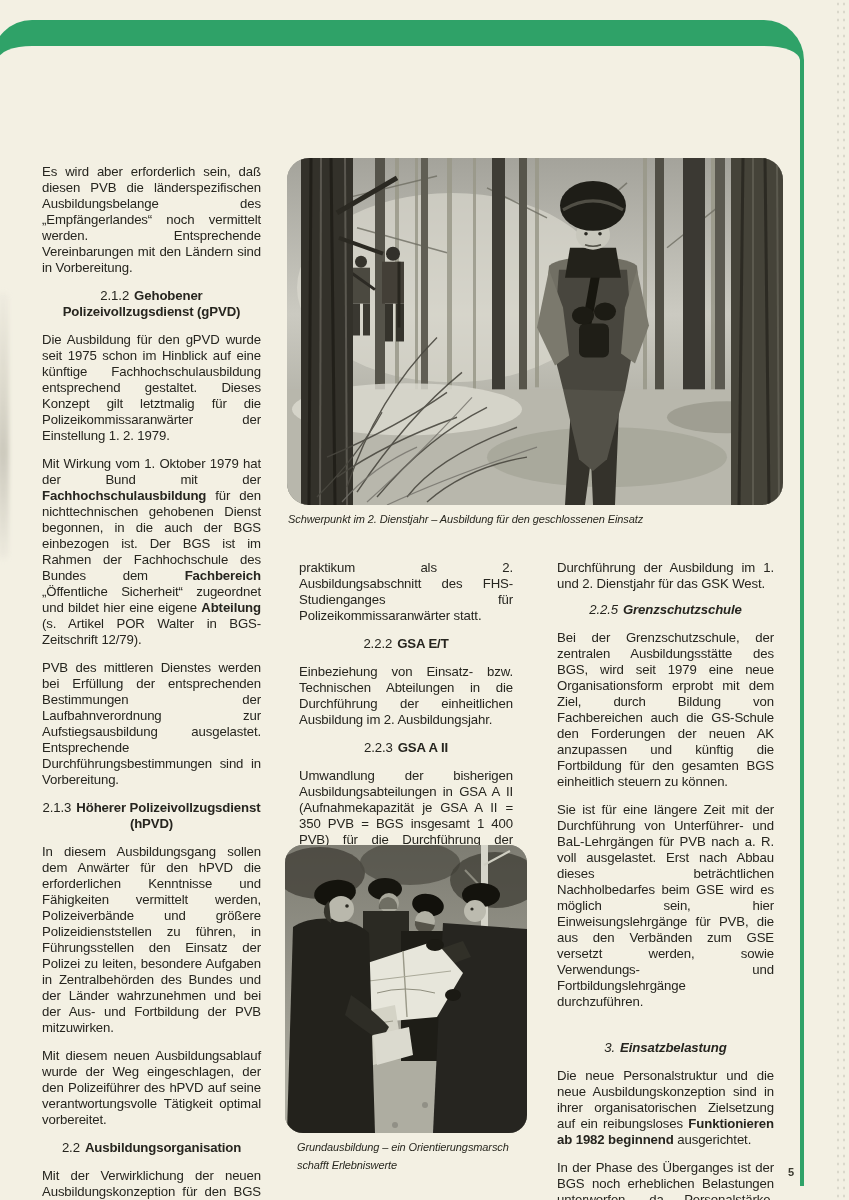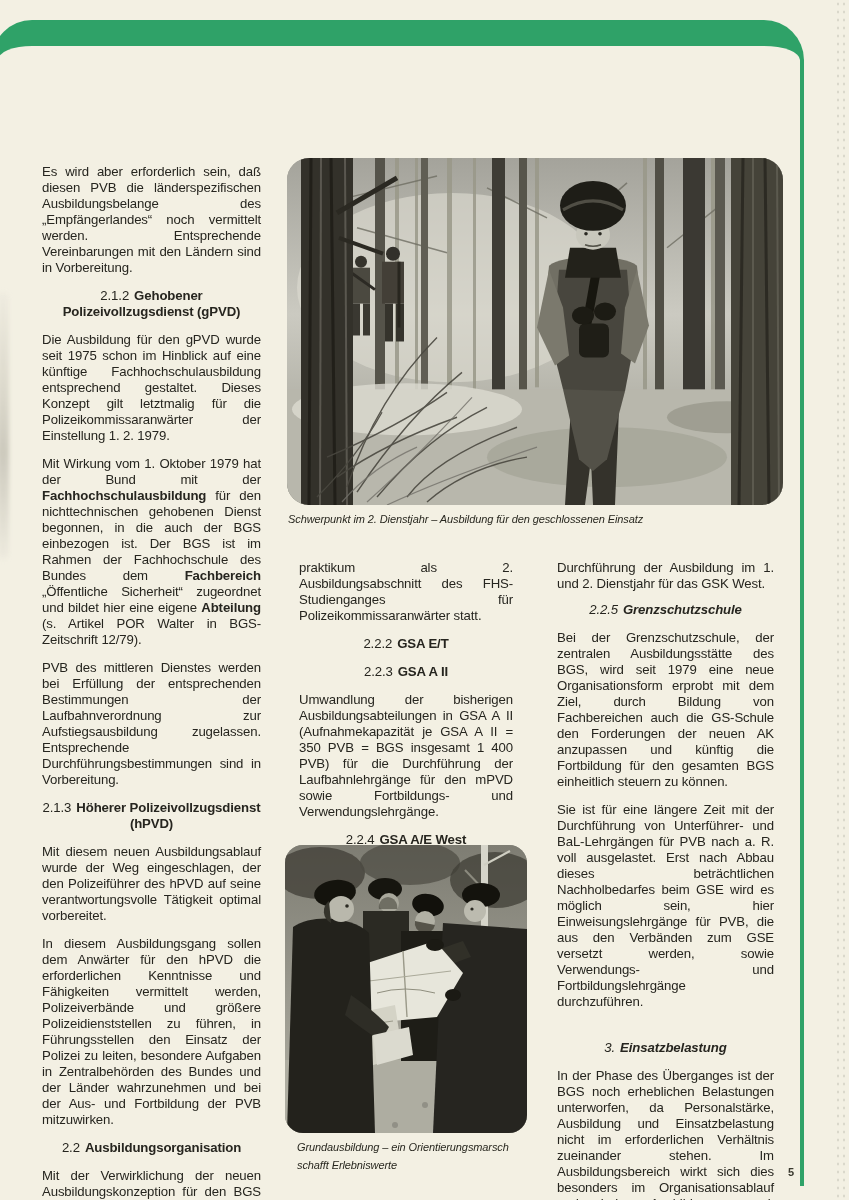--- a/index.html
+++ b/index.html
@@ -61,24 +61,24 @@
 
 <div class="green-frame"></div>
 <div class="scan-edge"></div>
 <div class="scan-smudge"></div>
 
 <div class="col col-left">
   <p>Es wird aber erforderlich sein, daß diesen PVB die länderspezifischen Ausbildungsbelange des „Empfängerlandes“ noch vermittelt werden. Entsprechende Vereinbarungen mit den Ländern sind in Vorbereitung.</p>
   <p class="h"><span class="n">2.1.2</span><span class="t">Gehobener Polizeivollzugsdienst (gPVD)</span></p>
   <p>Die Ausbildung für den gPVD wurde seit 1975 schon im Hinblick auf eine künftige Fachhochschulausbildung entsprechend gestaltet. Dieses Konzept gilt letztmalig für die Polizeikommissaranwärter der Einstellung 1. 2. 1979.</p>
   <p><span>Mit Wirkung vom 1. Oktober 1979 hat der Bund mit der </span><span class="b">Fachhochschulausbildung</span><span> für den nichttechnischen gehobenen Dienst begonnen, in die auch der BGS einbezogen ist. Der BGS ist im Rahmen der Fachhochschule des Bundes dem </span><span class="b">Fachbereich</span><span> „Öffentliche Sicherheit“ zugeordnet und bildet hier eine eigene </span><span class="b">Abteilung</span><span> (s. Artikel POR Walter in BGS-Zeitschrift 12/79).</span></p>
-  <p>PVB des mittleren Dienstes werden bei Erfüllung der entsprechenden Bestimmungen der Laufbahnverordnung zur Aufstiegsausbildung zugelassen. Entsprechende Durchführungsbestimmungen sind in Vorbereitung.</p>
+  <p>PVB des mittleren Dienstes werden bei Erfüllung der entsprechenden Bestimmungen der Laufbahnverordnung zur Aufstiegsausbildung ausgelastet. Entsprechende Durchführungsbestimmungen sind in Vorbereitung.</p>
   <p class="h"><span class="n">2.1.3</span><span class="t">Höherer Polizeivollzugsdienst (hPVD)</span></p>
+  <p>In diesem Ausbildungsgang sollen dem Anwärter für den hPVD die erforderlichen Kenntnisse und Fähigkeiten vermittelt werden, Polizeiverbände und größere Polizeidienststellen zu führen, in Führungsstellen den Einsatz der Polizei zu leiten, besondere Aufgaben in Zentralbehörden des Bundes und der Länder wahrzunehmen und bei der Aus- und Fortbildung der PVB mitzuwirken.</p>
   <p>Mit diesem neuen Ausbildungsablauf wurde der Weg eingeschlagen, der den Polizeiführer des hPVD auf seine verantwortungsvolle Tätigkeit optimal vorbereitet.</p>
-  <p>In diesem Ausbildungsgang sollen dem Anwärter für den hPVD die erforderlichen Kenntnisse und Fähigkeiten vermittelt werden, Polizeiverbände und größere Polizeidienststellen zu führen, in Führungsstellen den Einsatz der Polizei zu leiten, besondere Aufgaben in Zentralbehörden des Bundes und der Länder wahrzunehmen und bei der Aus- und Fortbildung der PVB mitzuwirken.</p>
   <p class="h"><span class="n">2.2</span><span class="t">Ausbildungsorganisation</span></p>
   <p>Mit der Verwirklichung der neuen Ausbildungskonzeption für den BGS wurden mPVD die erforderlichen organisatorischen Veränderungen unter dem Leitsatz der Trennung von Ausbildung und Einsatz in Angriff genommen.</p>
   <p>Sie stellt sich wie folgt dar:</p>
   <p class="h"><span class="n">2.2.1</span><span class="t">GSA A I</span></p>
   <p>Umwandlung von vier Einsatzabteilungen in Ausbildungsabteilungen (Aufnahmekapazität je GSA A I 400 PVB, BGS insgesamt = 1 600 PVB) zur Durchführung der Grundausbildung im 1. Ausbildungsjahr. Hier findet künftig auch das Einführungs-</p>
 </div>
 
 <div class="photo photo1">
   <svg viewBox="0 0 496 348" preserveAspectRatio="none">
     <defs>
@@ -193,32 +193,34 @@
         <path d="M100,348 Q160,320 250,290"></path>
       <path d="M55,345 Q85,310 130,290"></path>
     </g>
   </svg>
 </div>
 <div class="caption caption1">Schwerpunkt im 2. Dienstjahr – Ausbildung für den geschlossenen Einsatz</div>
 
 <div class="col col-mid">
   <p>praktikum als 2. Ausbildungsabschnitt des FHS-Studienganges für Polizeikommissaranwärter statt.</p>
   <p class="h" style="margin-top:2px"><span class="n">2.2.2</span><span class="t">GSA E/T</span></p>
+  <p>Einbeziehung von Einsatz- bzw. Technischen Abteilungen in die Durchführung der einheitlichen Ausbildung im 2. Ausbildungsjahr.</p>
   <p class="h" style="margin-top:2px"><span class="n">2.2.3</span><span class="t">GSA A II</span></p>
   <p>Umwandlung der bisherigen Ausbildungsabteilungen in GSA A II (Aufnahmekapazität je GSA A II = 350 PVB = BGS insgesamt 1 400 PVB) für die Durchführung der Laufbahnlehrgänge für den mPVD sowie Fortbildungs- und Verwendungslehrgänge.</p>
   <p class="h" style="margin-top:2px"><span class="n">2.2.4</span><span class="t">GSA A/E West</span></p>
   <p>Neuaufstellung der GSA A/E West für die</p>
 </div>
 
 <div class="col col-right">
   <p class="sp">Durchführung der Ausbildung im 1. und 2. Dienstjahr für das GSK West.</p>
   <p class="h"><span class="n">2.2.5</span><span class="t">Grenzschutzschule</span></p>
   <p class="sp">Bei der Grenzschutzschule, der zentralen Ausbildungsstätte des BGS, wird seit 1979 eine neue Organisationsform erprobt mit dem Ziel, durch Bildung von Fachbereichen auch die GS-Schule den Forderungen der neuen AK anzupassen und künftig die Fortbildung für den gesamten BGS einheitlich steuern zu können.</p>
   <p>Sie ist für eine längere Zeit mit der Durchführung von Unterführer- und BaL-Lehrgängen für PVB nach a. R. voll ausgelastet. Erst nach Abbau dieses beträchtlichen Nachholbedarfes beim GSE wird es möglich sein, hier Einweisungslehrgänge für PVB, die aus den Verbänden zum GSE versetzt werden, sowie Verwendungs- und Fortbildungslehrgänge durchzuführen.</p>
   <p class="h h-problem"><span class="n">3.</span><span class="t">Einsatzbelastung</span></p>
+  <p class="sp" style="margin-top:6px"><span>Die neue Personalstruktur und die neue Ausbildungskonzeption sind in ihrer organisatorischen Zielsetzung auf ein reibungsloses </span><span class="b">Funktionieren ab 1982 beginnend</span><span> ausgerichtet.</span></p>
   <p>In der Phase des Überganges ist der BGS noch erheblichen Belastungen unterworfen, da Personalstärke, Ausbildung und Einsatzbelastung nicht im erforderlichen Verhältnis zueinander stehen. Im Ausbildungsbereich wirkt sich dies besonders im Organisationsablauf und beim Ausbildungspersonal, besonders zu Lasten der Einsatzabteilungen, aus.</p>
 </div>
 
 <div class="photo photo2">
   <svg viewBox="0 0 242 288" preserveAspectRatio="none">
     <defs>
       <linearGradient id="bg2" x1="0" y1="0" x2="0" y2="1">
         <stop offset="0" stop-color="#7e7d73"></stop>
           <stop offset="0.55" stop-color="#9c9b90"></stop>
         <stop offset="1" stop-color="#b0afa3"></stop>

